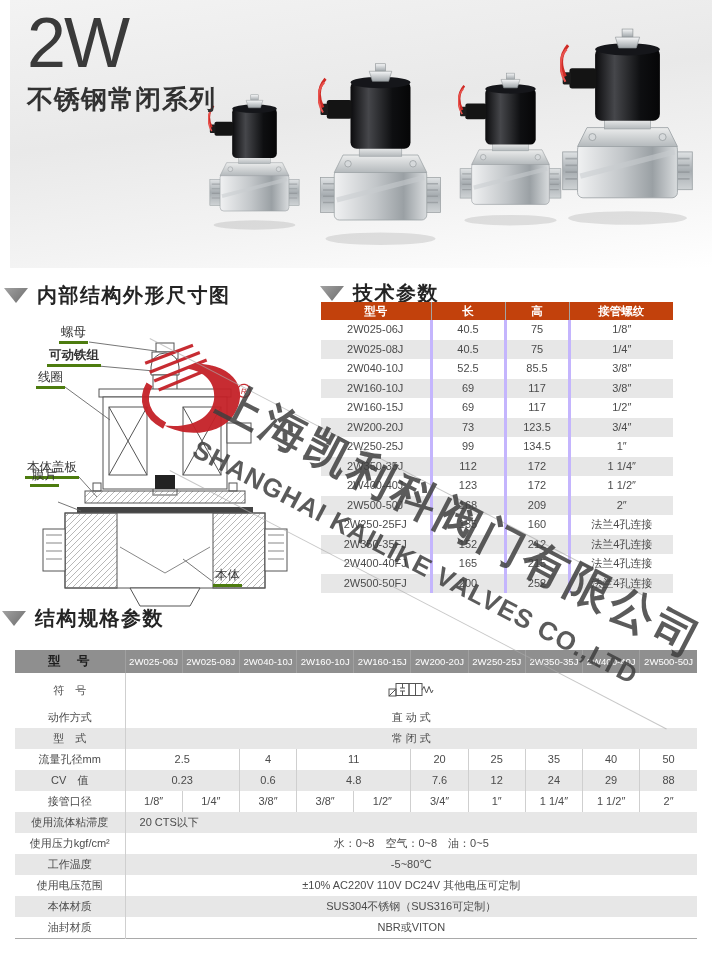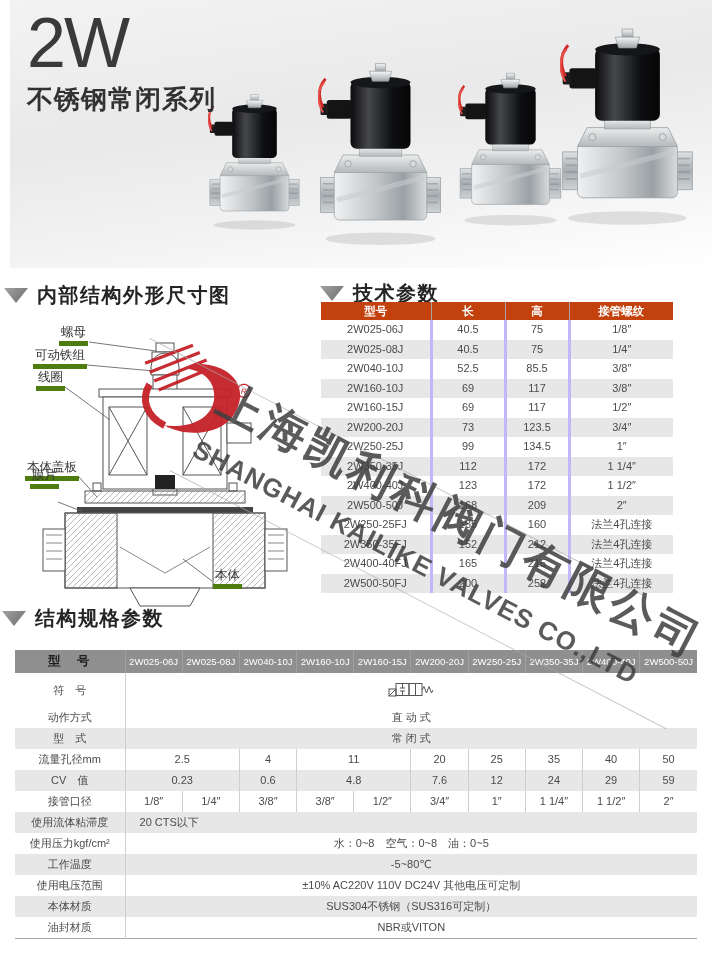--- a/index.html
+++ b/index.html
@@ -13,21 +13,21 @@
   .brand-sub{font-size:26px;font-weight:700;color:#323232;margin-top:4px;letter-spacing:1px;}
   .valves-svg{position:absolute;left:0;top:0;width:712px;height:270px;z-index:1;}
   
   .sec-head{position:absolute;display:flex;align-items:center;z-index:1;}
   .tri{width:24px;height:15px;background:linear-gradient(135deg,#a2a2a2,#6c6c6c);
        clip-path:polygon(0 0,100% 0,50% 100%);margin-right:9px;}
   .sec-title{font-size:20px;font-weight:700;color:#242424;letter-spacing:1.5px;}
   
   .diagram{position:absolute;left:15px;top:315px;width:315px;height:305px;z-index:1;}
   .diagram svg{position:absolute;left:0;top:0;}
-  .dlabel{position:absolute;font-size:12.5px;color:#333;border-bottom:5px solid #4d7c0f;
+  .dlabel{position:absolute;font-size:12.5px;color:#333;border-bottom:3px solid #4d7c0f;
           padding:0 2px 1px 2px;line-height:1.1;background:transparent;}
   
   .tech-table{position:absolute;left:321px;top:302px;width:352px;border-collapse:collapse;
               table-layout:fixed;z-index:1;}
   .tech-table th{background:#c2410c;color:#fff;font-size:11.5px;font-weight:700;
                  height:18px;line-height:18px;padding:0;text-align:center;border-left:1px solid #a3a3a3;}
   .tech-table th:first-child{border-left:none;}
   .tech-table td{font-size:11px;color:#4b4b4b;height:19.5px;line-height:19.5px;padding:0;
                  text-align:center;border-left:3px solid #c4b5fd;white-space:nowrap;}
   .tech-table td:first-child{border-left:none;}
@@ -177,21 +177,21 @@
     <g stroke="#666" stroke-width="0.9">
       <path d="M74 27 L141 36"></path>
       <path d="M72 50 L139 56"></path>
       <path d="M50 72 L95 105"></path>
       <path d="M64 162 L82 182"></path>
       <path d="M43 187 L66 196"></path>
       <path d="M197 266 L168 244"></path>
     </g>
   </svg>
   <div class="dlabel" style="left:44px;top:11px;">螺母</div>
-  <div class="dlabel" style="left:18px;top:34px;">可动铁组</div>
+  <div class="dlabel" style="left:32px;top:34px;font-weight:bold;">可动铁组</div>
   <div class="dlabel" style="left:21px;top:56px;">线圈</div>
   <div class="dlabel" style="left:10px;top:146px;">本体盖板</div>
   <div class="dlabel" style="left:15px;top:154px;">膜片</div>
   <div class="dlabel" style="left:198px;top:254px;">本体</div>
 </div>
 
 <table class="tech-table">
   <colgroup>
       <col style="width:110px">
       <col style="width:74px">
@@ -361,21 +361,21 @@
       </tr>
       <tr class="alt">
         <td class="rlabel">CV　值</td>
         <td colspan="2" class="vcell">0.23</td>
         <td colspan="1" class="vcell">0.6</td>
         <td colspan="2" class="vcell">4.8</td>
         <td colspan="1" class="vcell">7.6</td>
         <td colspan="1" class="vcell">12</td>
         <td colspan="1" class="vcell">24</td>
         <td colspan="1" class="vcell">29</td>
-        <td colspan="1" class="vcell">59</td>
+        <td colspan="1" class="vcell">88</td>
       </tr>
       <tr>
         <td class="rlabel">接管口径</td>
         <td colspan="1" class="vcell">1/8″</td>
         <td colspan="1" class="vcell">1/4″</td>
         <td colspan="1" class="vcell">3/8″</td>
         <td colspan="1" class="vcell">3/8″</td>
         <td colspan="1" class="vcell">1/2″</td>
         <td colspan="1" class="vcell">3/4″</td>
         <td colspan="1" class="vcell">1″</td>

